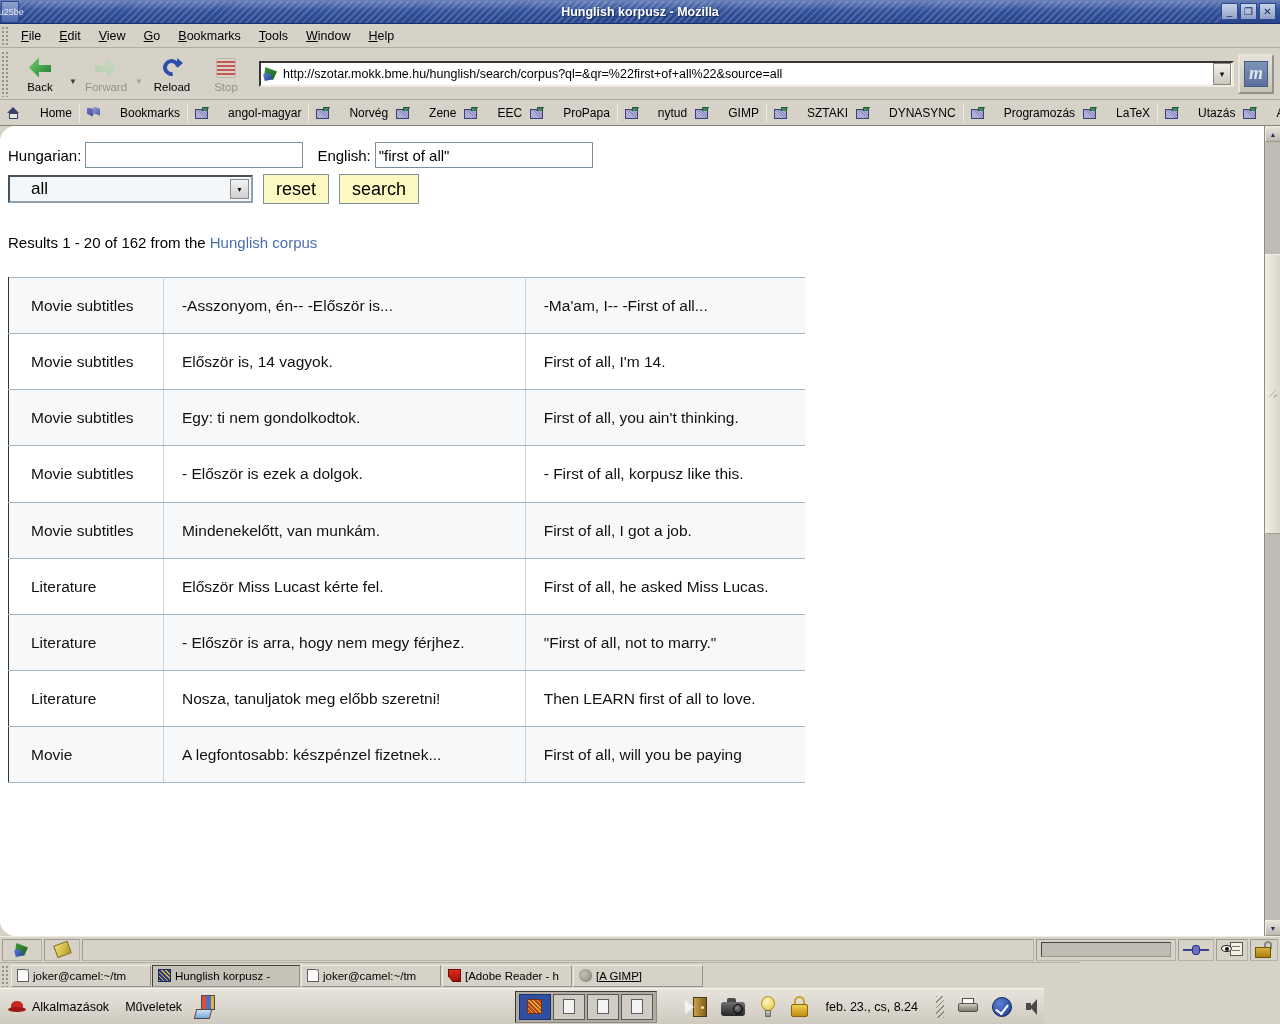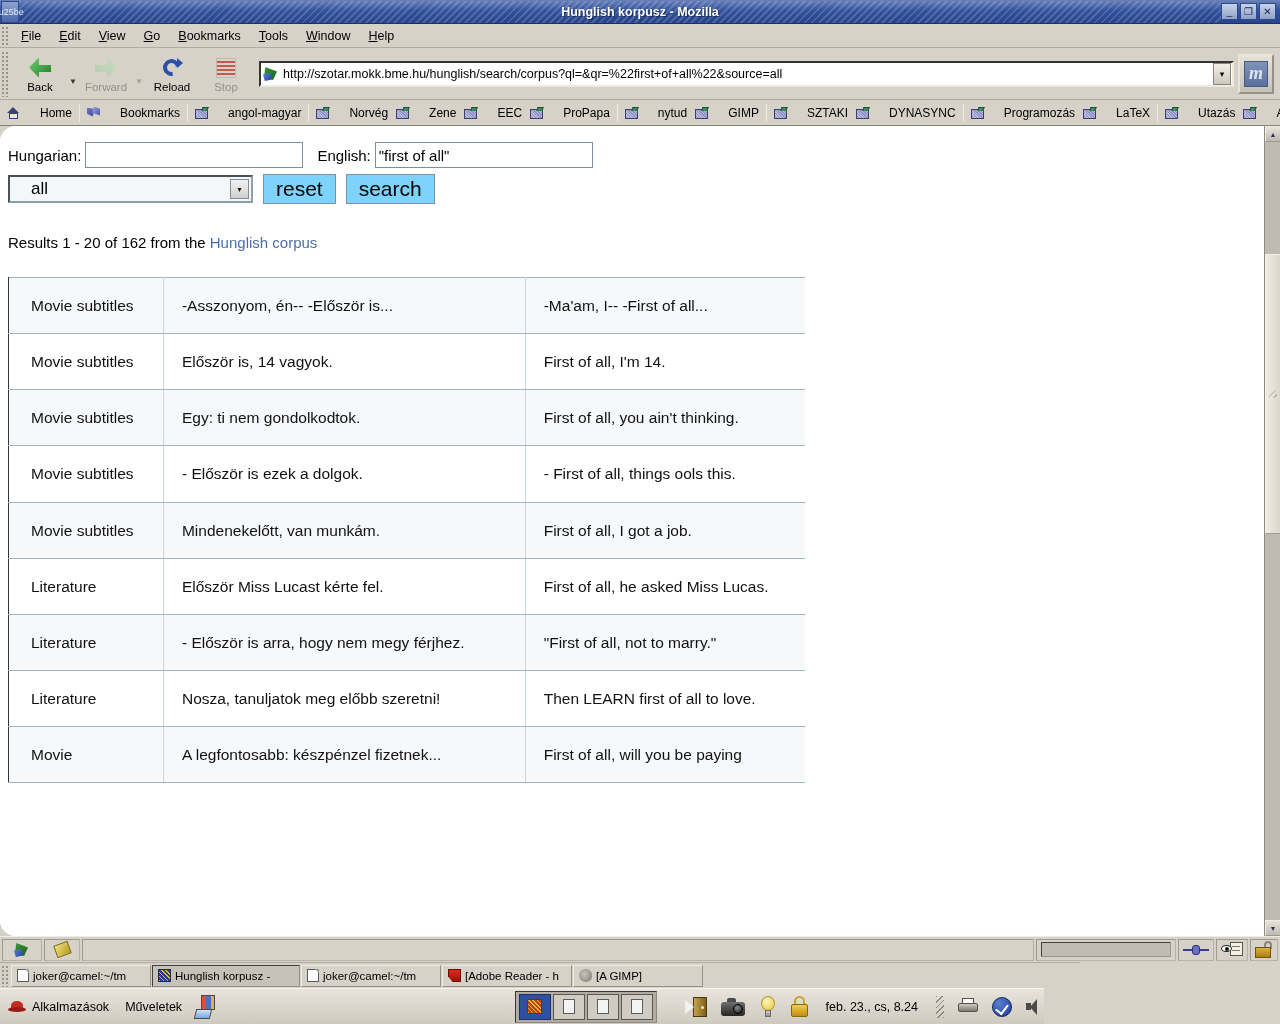--- a/index.html
+++ b/index.html
@@ -187,22 +187,22 @@
   .selbox .seltext { font-size: 17px; color:#000; padding-left: 21px; }
   .selbox .selarrow {
     position:absolute; right: 2px; top: 2px; width: 19px; height: 20px;
     background: linear-gradient(to bottom,#f2f2f2,#cfcfcf);
     border: 1px solid #8a8a8a;
     display:flex; align-items:center; justify-content:center;
     font-size: 8px; color:#111;
   }
   .formbtn {
     height: 30px; min-width: 62px; padding: 0 12px;
-    border: 1px solid #7c8f9c; background: #7dd3fc;
-    font-family: "Liberation Sans", sans-serif; font-size: 21px; color:#000;
+    border: 1px solid #7c8f9c; background: #fef9c3;
+    font-family: "Liberation Sans", sans-serif; font-size: 18px; color:#000;
   }
   .resline { margin-top: 30px; font-size: 15px; color: #000; }
   .resline a { color: #4a6fa8; text-decoration: none; }
 
   
   .restable {
     margin-top: 26px; width: 797px;
     border-collapse: collapse;
     border-top: 1px solid #9fb6c4;
   }
@@ -274,21 +274,21 @@
   }
   .wl-item {
     display:flex; align-items:center; gap: 4px;
     height: 22px; padding: 0 5px; margin-right: 1px;
     font-size: 11.5px; color:#000; white-space: nowrap; overflow: hidden;
     border: 1px solid #efebe1; border-right-color:#96928a; border-bottom-color:#96928a;
     background: #d6d2c8;
   }
   .wl-item.active { background: #c6c2b8; border: 1px inset #96928a; font-weight: normal; }
   .wl-w1 { width: 140px; } .wl-w2 { width: 148px; }
-  .wl-w3 { width: 140px; } .wl-w4 { width: 130px; } .wl-w5 { width: 130px; }
+  .wl-w3 { width: 140px; } .wl-w4 { width: 130px; } .wl-w5 { width: 130px; text-decoration: underline; }
   .ico-doc {
     width: 12px; height: 13px; background:#fdfdfd; border:1px solid #5d5d5d; flex:none;
     position: relative;
   }
   .ico-doc::after {
     content:""; position:absolute; right:-1px; top:-1px;
     border-left: 4px solid transparent; border-top: 4px solid #9a9a9a;
   }
   .ico-moz {
     width: 13px; height: 13px; flex:none;
@@ -727,21 +727,21 @@
             <td class="c-en"><span></span><b>First of all</b><span>, I'm 14.</span></td>
           </tr>
           <tr class="alt">
             <td class="c-src">Movie subtitles</td>
             <td class="c-hu">Egy: ti nem gondolkodtok.</td>
             <td class="c-en"><span></span><b>First of all</b><span>, you ain't thinking.</span></td>
           </tr>
           <tr>
             <td class="c-src">Movie subtitles</td>
             <td class="c-hu">- Először is ezek a dolgok.</td>
-            <td class="c-en"><span>- </span><b>First of all</b><span>, things ools this.</span></td>
+            <td class="c-en"><span>- </span><b>First of all</b><span>, korpusz like this.</span></td>
           </tr>
           <tr class="alt">
             <td class="c-src">Movie subtitles</td>
             <td class="c-hu">Mindenekelőtt, van munkám.</td>
             <td class="c-en"><span></span><b>First of all</b><span>, I got a job.</span></td>
           </tr>
           <tr>
             <td class="c-src">Literature</td>
             <td class="c-hu">Először Miss Lucast kérte fel.</td>
             <td class="c-en"><span></span><b>First of all</b><span>, he asked Miss Lucas.</span></td>

